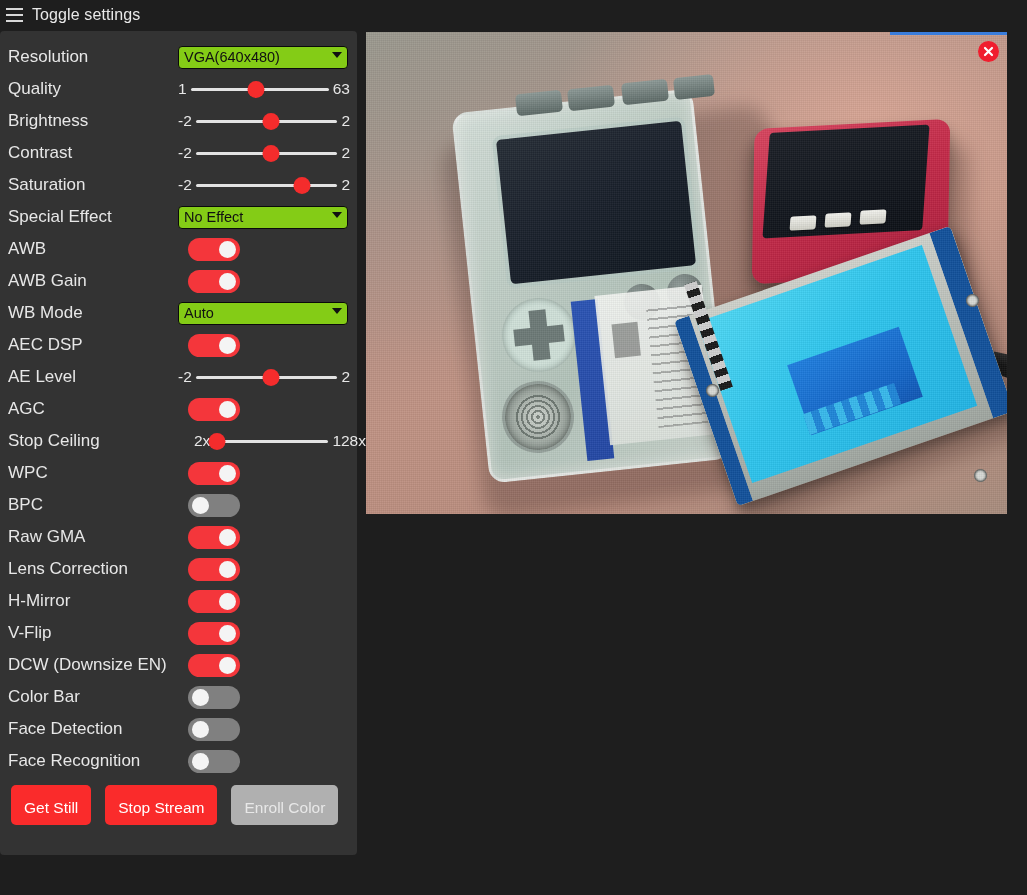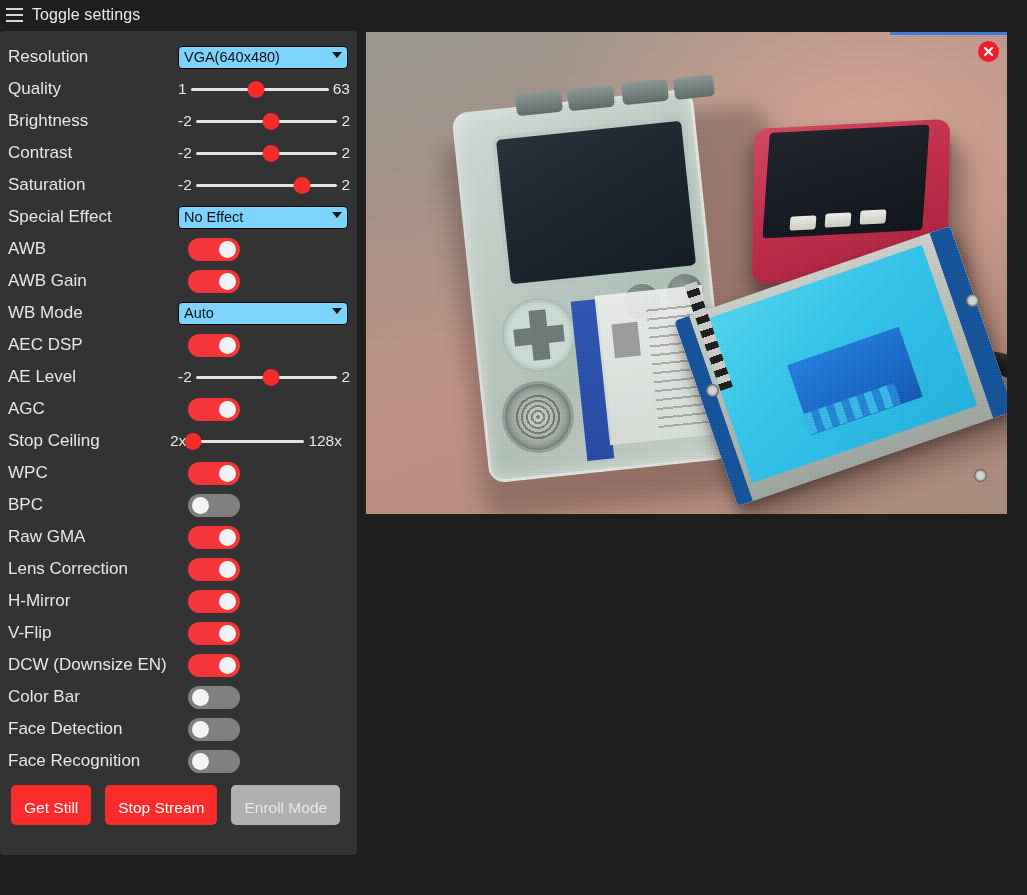--- a/index.html
+++ b/index.html
@@ -53,21 +53,21 @@
     position: absolute;
     left: 178px; top: 0;
     width: 172px; height: 32px;
     display: flex; align-items: center;
   }
 
   
   select.dd, .dd {
     appearance: none; -webkit-appearance: none;
     width: 170px; height: 23px;
-    background: #7dd3fc;
+    background: #84cc16;
     color: #111;
     border: 1px solid #0a0a0a;
     border-radius: 4px;
     font-family: "Liberation Sans", sans-serif;
     font-size: 14.5px;
     padding: 0 18px 0 5px;
     line-height: 21px;
     position: relative;
     cursor: pointer;
   }
@@ -477,21 +477,21 @@
       <div class="row">
         <span class="label">AGC</span>
         <div class="ctrl" style="left: 188px;">
           <div class="toggle on">
             <div class="dot"></div>
           </div>
         </div>
       </div>
       <div class="row">
         <span class="label">Stop Ceiling</span>
-        <div class="ctrl" style="left: 170px;">
+        <div class="ctrl" style="left: 194px;">
           <div class="slider">
             <span class="mn">2x</span>
             <div class="track">
               <div class="bar"></div>
               <div class="knob" style="left: 2%;"></div>
             </div>
             <span class="mx">128x</span>
           </div>
         </div>
       </div>
@@ -572,21 +572,21 @@
         <div class="ctrl" style="left: 188px;">
           <div class="toggle">
             <div class="dot"></div>
           </div>
         </div>
       </div>
     </div>
   <div id="buttons">
       <button class="btn red">Get Still</button>
       <button class="btn red">Stop Stream</button>
-      <button class="btn grey">Enroll Mode</button>
+      <button class="btn grey">Enroll Color</button>
     </div>
 </div>
 
 <div id="streamwrap">
   <div id="stream">
     <div class="ph" id="desk"></div>
 
     <div class="ph" id="gb-shadow"></div>
     <div class="ph" id="gb"></div>
     <div class="ph shoulder" style="left:150px;top:60px;width:46px;"></div>

